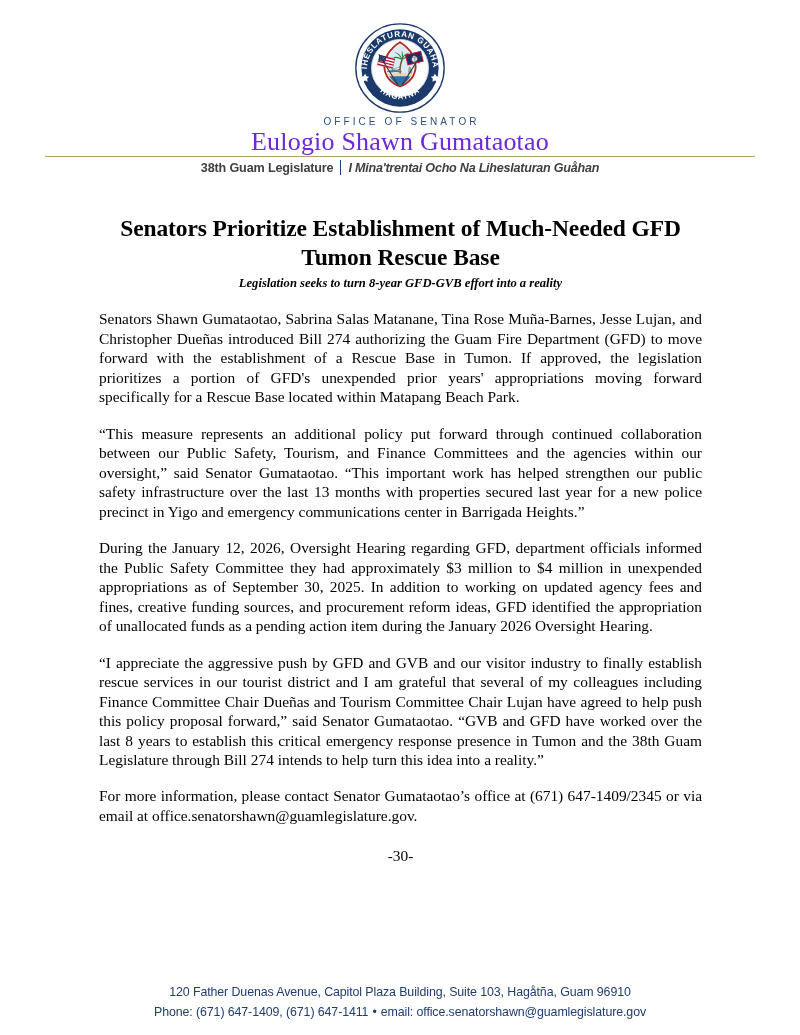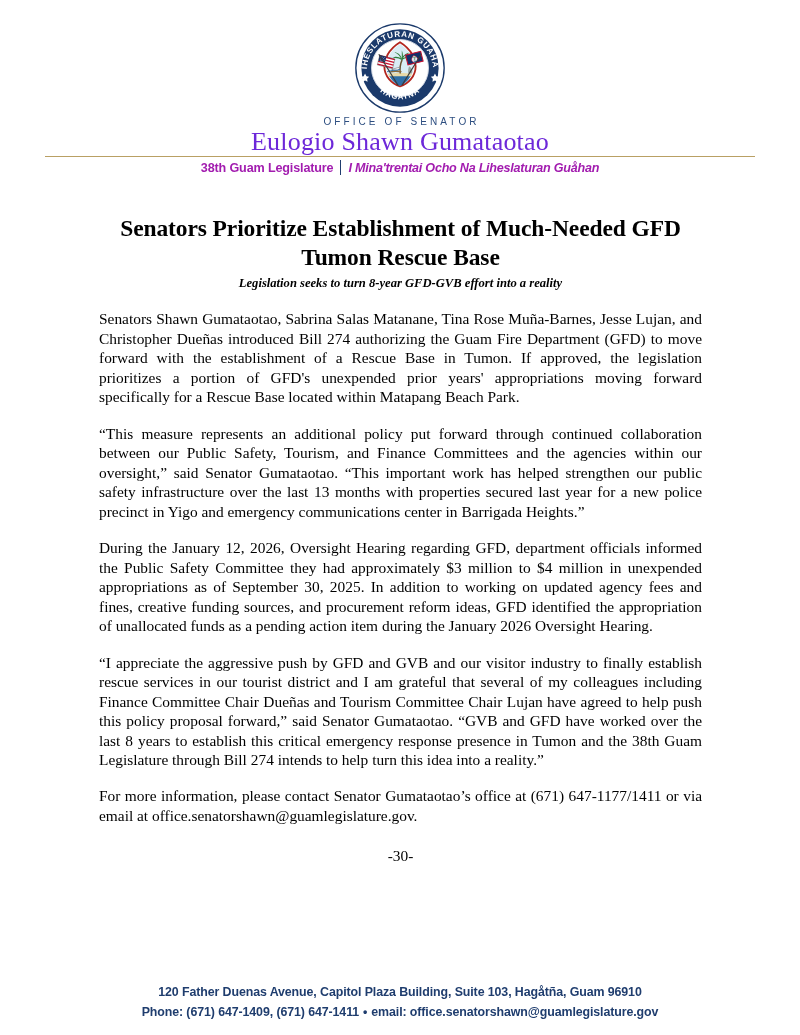--- a/index.html
+++ b/index.html
@@ -61,21 +61,21 @@
   }
 
   .legislature-line {
     position: absolute;
     top: 160px;
     left: 0;
     width: 800px;
     text-align: center;
     font-family: "Liberation Sans", "DejaVu Sans", sans-serif;
     font-size: 12.6px;
-    color: #a21caf;
+    color: #404040;
     font-weight: bold;
     white-space: nowrap;
   }
   .legislature-line .eng {
     letter-spacing: -0.15px;
   }
   .legislature-line .vbar {
     display: inline-block;
     width: 1px;
     height: 15px;
@@ -139,21 +139,21 @@
 
   
   .footer {
     position: absolute;
     left: 0;
     bottom: 13px;
     width: 800px;
     text-align: center;
     font-family: "Liberation Sans", "DejaVu Sans", sans-serif;
     color: #1f3d6e;
-    font-weight: bold;
+    font-weight: normal;
     font-size: 12.4px;
     line-height: 1.62;
     letter-spacing: -0.1px;
   }
   .footer .sep { margin: 0 4px; }
 </style>
 </head>
 <body>
 
 <div class="letterhead">
@@ -270,21 +270,21 @@
 
 
   <div class="headline">Senators Prioritize Establishment of Much-Needed GFD Tumon Rescue Base</div>
 
   <div class="subhead">Legislation seeks to turn 8-year GFD-GVB effort into a reality</div>
 
   <p class="body-par">Senators Shawn Gumataotao, Sabrina Salas Matanane, Tina Rose Muña-Barnes, Jesse Lujan, and Christopher Dueñas introduced Bill 274 authorizing the Guam Fire Department (GFD) to move forward with the establishment of a Rescue Base in Tumon. If approved, the legislation prioritizes a portion of GFD's unexpended prior years' appropriations moving forward specifically for a Rescue Base located within Matapang Beach Park.</p>
   <p class="body-par">“This measure represents an additional policy put forward through continued collaboration between our Public Safety, Tourism, and Finance Committees and the agencies within our oversight,” said Senator Gumataotao. “This important work has helped strengthen our public safety infrastructure over the last 13 months with properties secured last year for a new police precinct in Yigo and emergency communications center in Barrigada Heights.”</p>
   <p class="body-par">During the January 12, 2026, Oversight Hearing regarding GFD, department officials informed the Public Safety Committee they had approximately $3 million to $4 million in unexpended appropriations as of September 30, 2025. In addition to working on updated agency fees and fines, creative funding sources, and procurement reform ideas, GFD identified the appropriation of unallocated funds as a pending action item during the January 2026 Oversight Hearing.</p>
   <p class="body-par">“I appreciate the aggressive push by GFD and GVB and our visitor industry to finally establish rescue services in our tourist district and I am grateful that several of my colleagues including Finance Committee Chair Dueñas and Tourism Committee Chair Lujan have agreed to help push this policy proposal forward,” said Senator Gumataotao. “GVB and GFD have worked over the last 8 years to establish this critical emergency response presence in Tumon and the 38th Guam Legislature through Bill 274 intends to help turn this idea into a reality.”</p>
-  <p class="body-par">For more information, please contact Senator Gumataotao’s office at (671) 647-1177/1411 or via email at office.senatorshawn@guamlegislature.gov.</p>
+  <p class="body-par">For more information, please contact Senator Gumataotao’s office at (671) 647-1409/2345 or via email at office.senatorshawn@guamlegislature.gov.</p>
 
   <div class="endmark">-30-</div>
 </div>
 
 <div class="footer">
   <div>120 Father Duenas Avenue, Capitol Plaza Building, Suite 103, Hagåtña, Guam 96910</div>
   <div>
     <span>Phone: (671) 647-1409, (671) 647-1411</span><span class="sep">•</span><span>email: office.senatorshawn@guamlegislature.gov</span>
   </div>
 </div>

